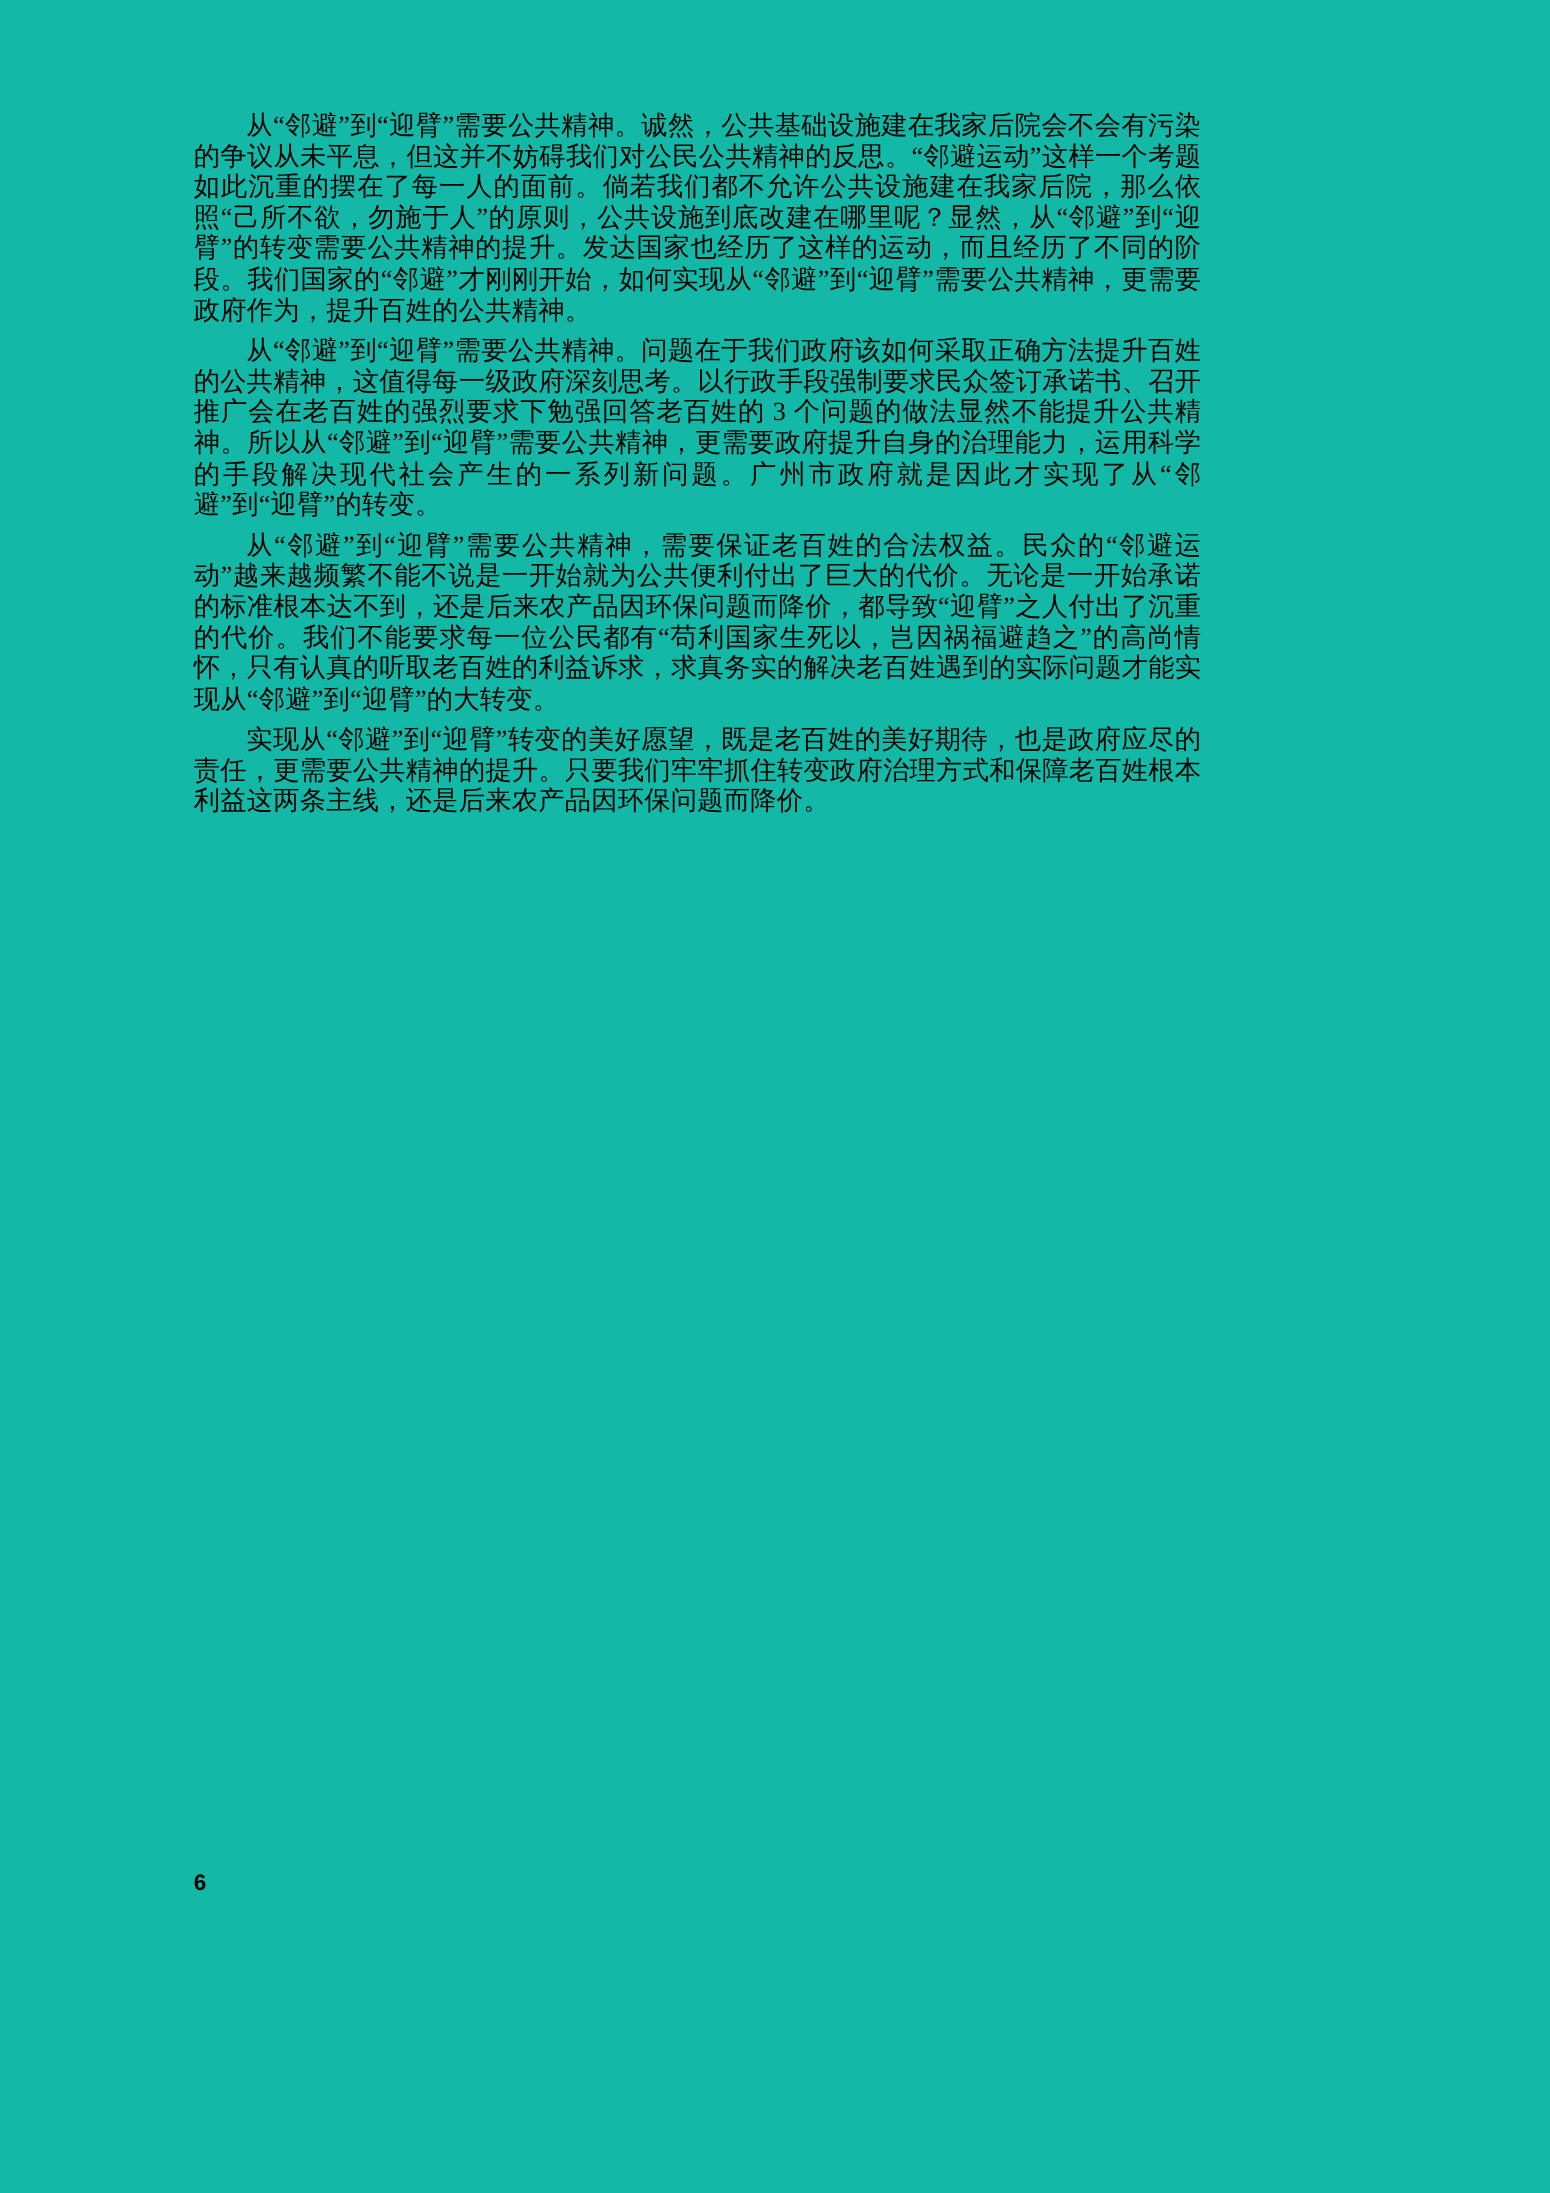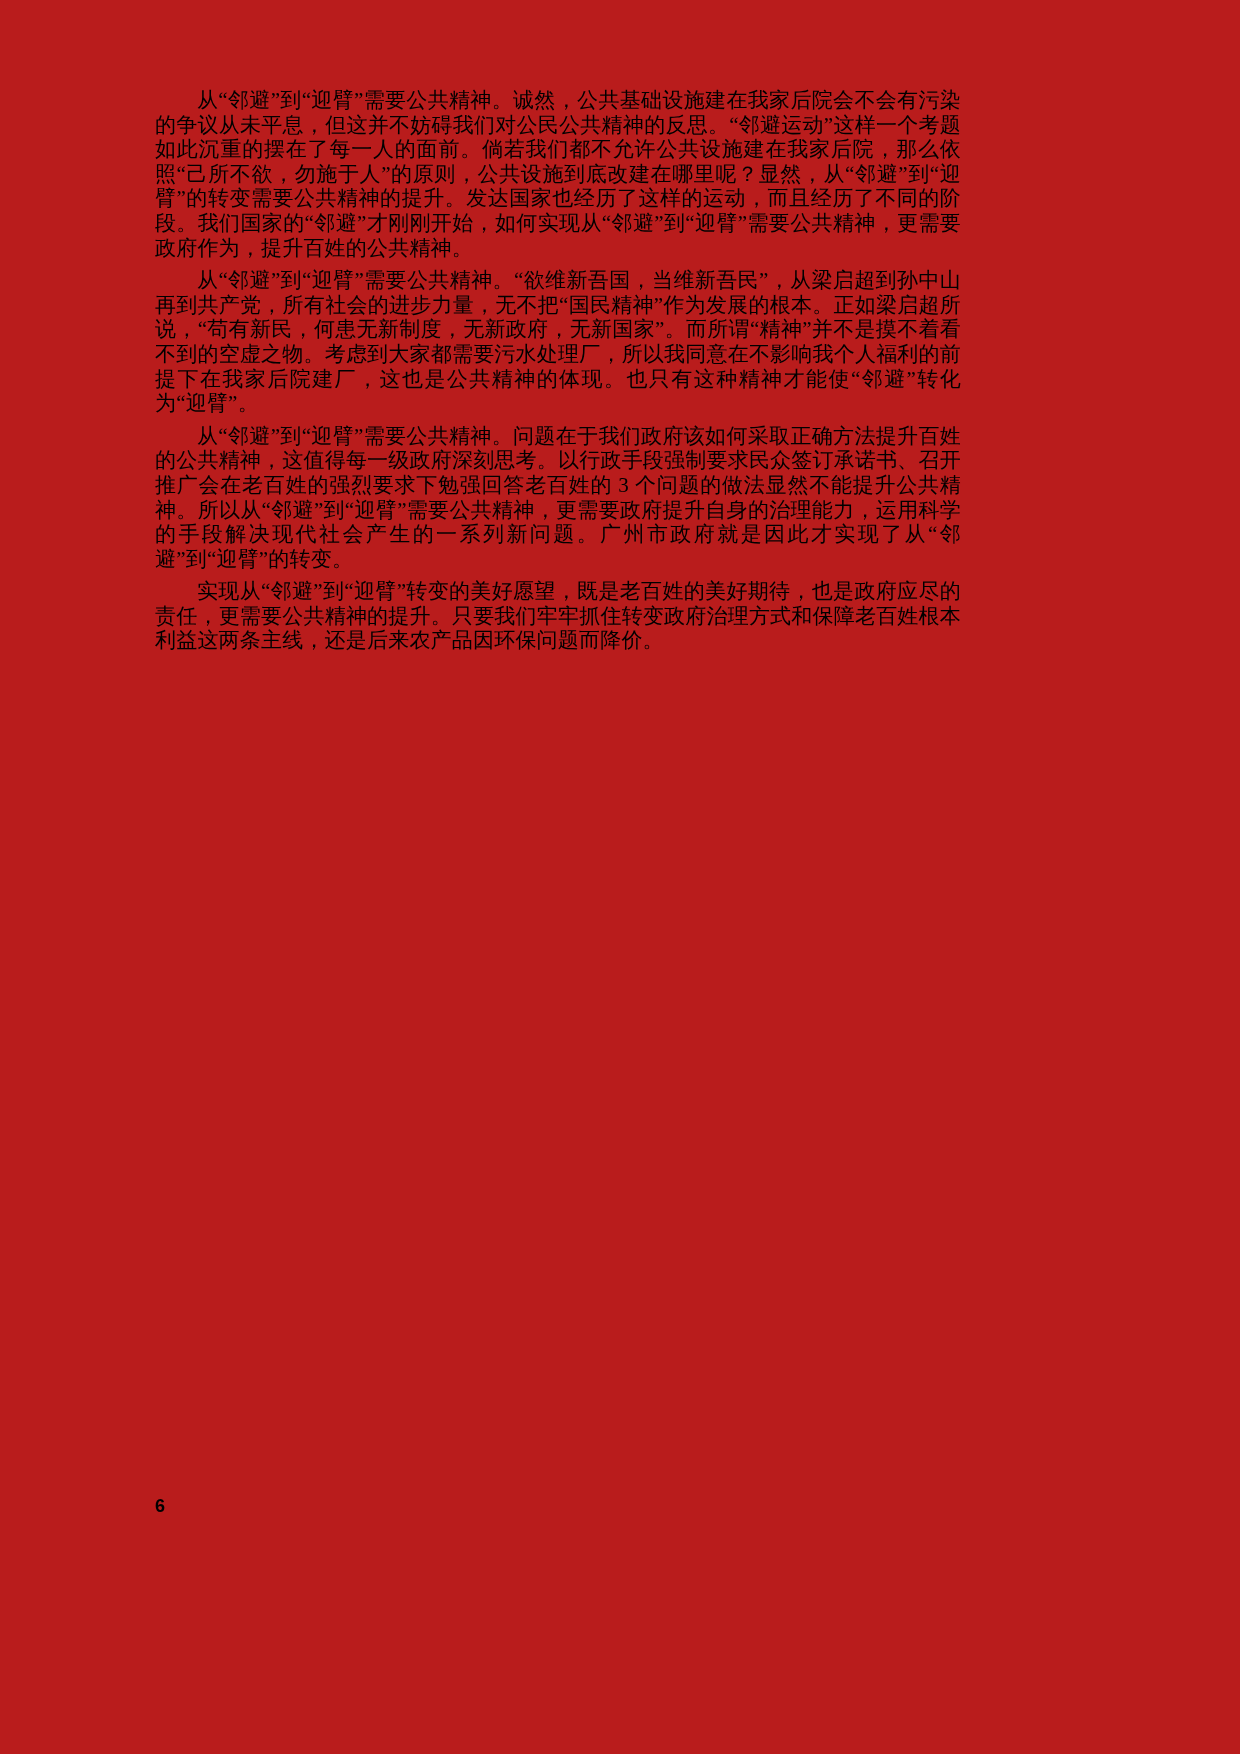--- a/index.html
+++ b/index.html
@@ -4,21 +4,21 @@
 <style>
   html, body {
     margin: 0;
     padding: 0;
     background: #ffffff;
   }
   .page {
     position: relative;
     width: 1240px;
     height: 1754px;
-    background: #b91c1c;
+    background: #14b8a6;
     overflow: hidden;
     font-family: "Liberation Serif", "DejaVu Serif", serif;
     color: #000000;
   }
   .content {
     position: absolute;
     left: 155px;
     top: 88px;
     width: 806px;
   }
@@ -40,18 +40,18 @@
     font-size: 18px;
     color: #000000;
   }
 </style>
 </head>
 <body>
 
 <div class="page">
   <div class="content">
     <p>从“邻避”到“迎臂”需要公共精神。诚然，公共基础设施建在我家后院会不会有污染的争议从未平息，但这并不妨碍我们对公民公共精神的反思。“邻避运动”这样一个考题如此沉重的摆在了每一人的面前。倘若我们都不允许公共设施建在我家后院，那么依照“己所不欲，勿施于人”的原则，公共设施到底改建在哪里呢？显然，从“邻避”到“迎臂”的转变需要公共精神的提升。发达国家也经历了这样的运动，而且经历了不同的阶段。我们国家的“邻避”才刚刚开始，如何实现从“邻避”到“迎臂”需要公共精神，更需要政府作为，提升百姓的公共精神。</p>
-    <p>从“邻避”到“迎臂”需要公共精神。“欲维新吾国，当维新吾民”，从梁启超到孙中山再到共产党，所有社会的进步力量，无不把“国民精神”作为发展的根本。正如梁启超所说，“苟有新民，何患无新制度，无新政府，无新国家”。而所谓“精神”并不是摸不着看不到的空虚之物。考虑到大家都需要污水处理厂，所以我同意在不影响我个人福利的前提下在我家后院建厂，这也是公共精神的体现。也只有这种精神才能使“邻避”转化为“迎臂”。</p>
     <p>从“邻避”到“迎臂”需要公共精神。问题在于我们政府该如何采取正确方法提升百姓的公共精神，这值得每一级政府深刻思考。以行政手段强制要求民众签订承诺书、召开推广会在老百姓的强烈要求下勉强回答老百姓的 3 个问题的做法显然不能提升公共精神。所以从“邻避”到“迎臂”需要公共精神，更需要政府提升自身的治理能力，运用科学的手段解决现代社会产生的一系列新问题。广州市政府就是因此才实现了从“邻避”到“迎臂”的转变。</p>
+    <p>从“邻避”到“迎臂”需要公共精神，需要保证老百姓的合法权益。民众的“邻避运动”越来越频繁不能不说是一开始就为公共便利付出了巨大的代价。无论是一开始承诺的标准根本达不到，还是后来农产品因环保问题而降价，都导致“迎臂”之人付出了沉重的代价。我们不能要求每一位公民都有“苟利国家生死以，岂因祸福避趋之”的高尚情怀，只有认真的听取老百姓的利益诉求，求真务实的解决老百姓遇到的实际问题才能实现从“邻避”到“迎臂”的大转变。</p>
     <p>实现从“邻避”到“迎臂”转变的美好愿望，既是老百姓的美好期待，也是政府应尽的责任，更需要公共精神的提升。只要我们牢牢抓住转变政府治理方式和保障老百姓根本利益这两条主线，还是后来农产品因环保问题而降价。</p>
   </div>
   <div class="page-number">6</div>
 </div>
 
 </body></html>

